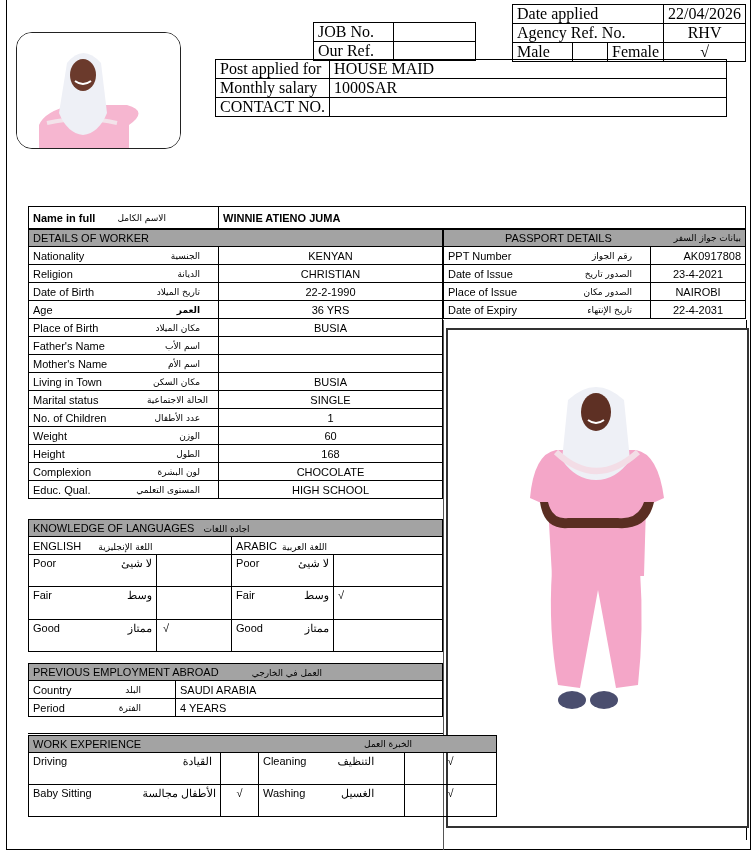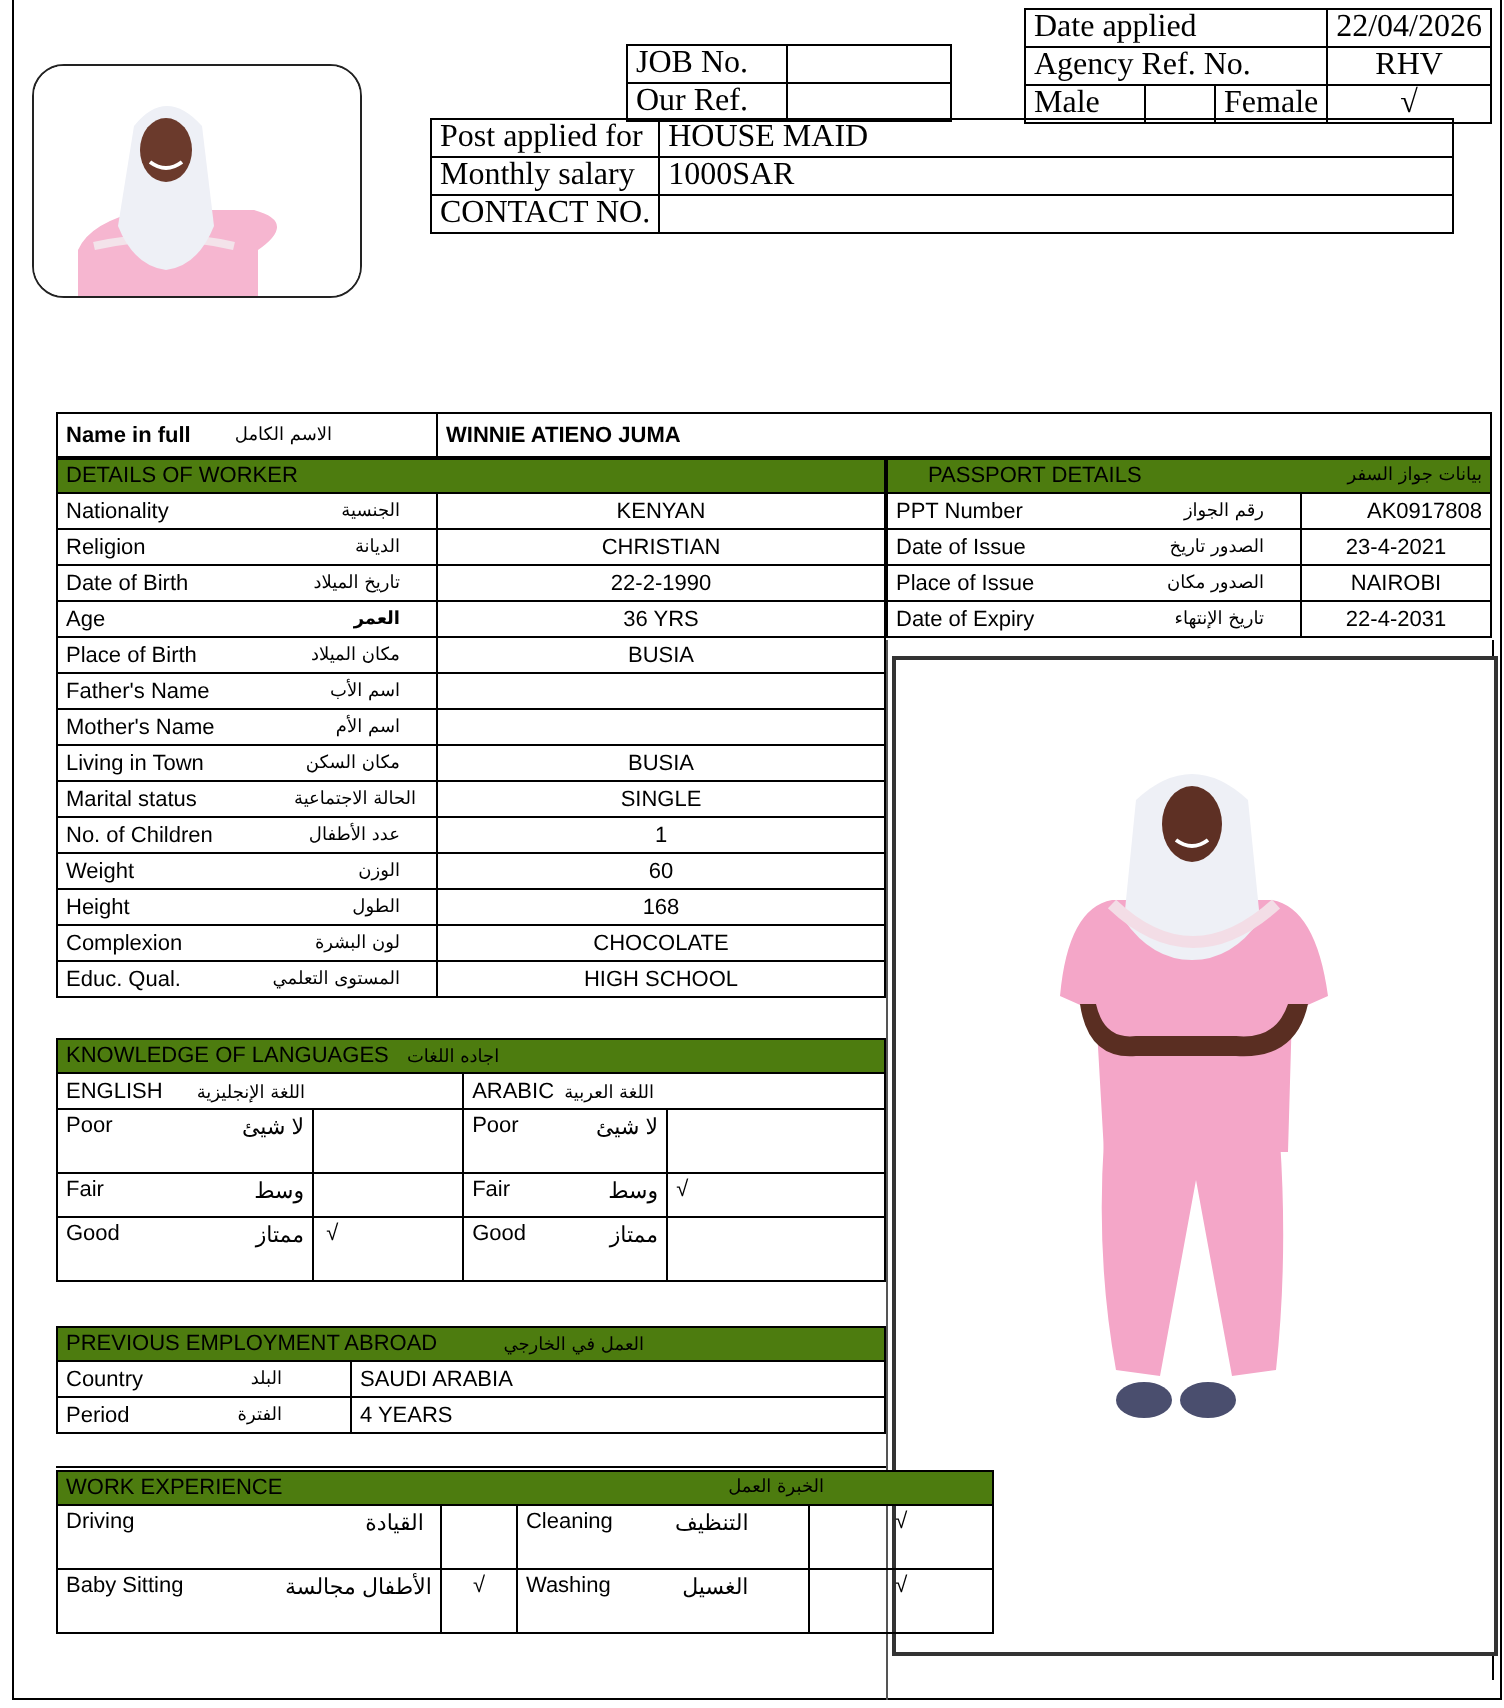--- a/index.html
+++ b/index.html
@@ -4,21 +4,21 @@
 <style>
   * { box-sizing: border-box; margin: 0; padding: 0; }
   body { width: 752px; height: 854px; background: #fff; position: relative; overflow: hidden; font-family: "Liberation Sans", sans-serif; color: #000; }
   .abs { position: absolute; }
   .outer { left: 6px; top: -2px; width: 745px; height: 852px; border-left: 1px solid #000; border-right: 1px solid #000; border-bottom: 1px solid #000; }
   .serif { font-family: "Liberation Serif", serif; font-size: 12px; }
   table { border-collapse: collapse; }
   td { border: 1px solid #000; padding: 0 4px; white-space: nowrap; overflow: hidden; }
   .sans td { font-family: "Liberation Sans", sans-serif; font-size: 11px; }
   .serif td { font-family: "Liberation Serif", serif; font-size: 16px; }
-  .hdr { background: #4d7c0f; }
+  .hdr { background: #a3a3a3; }
   .ar { direction: rtl; font-family: "DejaVu Sans", sans-serif; font-size: 9px; }
   .lab { display: flex; justify-content: space-between; align-items: center; }
   .center { text-align: center; }
   .right { text-align: right; }
   .photo-small { left: 16px; top: 32px; width: 165px; height: 117px; border: 1.5px solid #222; border-radius: 16px; overflow: hidden; background: #fff; }
   .photo-big { left: 446px; top: 328px; width: 303px; height: 500px; border: 2px solid #333; background: #fff; overflow: hidden; }
   .check { font-size: 12px; text-align: center; }
 </style>
 </head>
 <body>
@@ -231,21 +231,21 @@
     <td class="center">HIGH SCHOOL</td>
   </tr>
 </tbody>
   </table>
 
 <table class="abs sans" style="left:443px; top:229px; width:303px;">
   <tbody>
       <tr class="hdr" style="height:17px;">
     <td colspan="2">
       <div class="lab">
-        <span style="margin-left:16px;text-align:center;">PASSPORT DETAILS</span>
+        <span style="margin-left:57px;text-align:center;">PASSPORT DETAILS</span>
         <span class="ar">بيانات جواز السفر</span>
       </div>
     </td>
   </tr>
   <tr style="height:18px;">
     <td style="width:207px;">
           <div class="lab">
             <span>PPT Number</span>
             <span class="ar" style="margin-right:14px;">رقم الجواز</span>
           </div>
@@ -326,21 +326,21 @@
     </td>
   </tr>
   <tr style="height:32px; vertical-align:top;">
     <td style="width:60px; border-right:none; padding-top:2px;">Poor</td>
     <td style="width:59px; border-left:none; padding-top:2px;" class="ar">لا شيئ</td>
     <td style="width:75px;" class="check"></td>
     <td style="width:60px; border-right:none; padding-top:2px;">Poor</td>
     <td style="width:42px; border-left:none; padding-top:2px;" class="ar">لا شيئ</td>
     <td class="check" style="text-align:left;"></td>
   </tr>
-  <tr style="height:22px; vertical-align:top;">
+  <tr style="height:33px; vertical-align:top;">
     <td style="border-right:none; padding-top:2px;">Fair</td>
     <td style="border-left:none; padding-top:2px;" class="ar">وسط</td>
     <td class="check"></td>
     <td style="border-right:none; padding-top:2px;">Fair</td>
     <td style="border-left:none; padding-top:2px;" class="ar">وسط</td>
     <td class="check" style="text-align:left; padding-top:2px;">√</td>
   </tr>
   <tr style="height:32px; vertical-align:top;">
     <td style="border-right:none; padding-top:2px;">Good</td>
     <td style="border-left:none; padding-top:2px;" class="ar">ممتاز</td>

